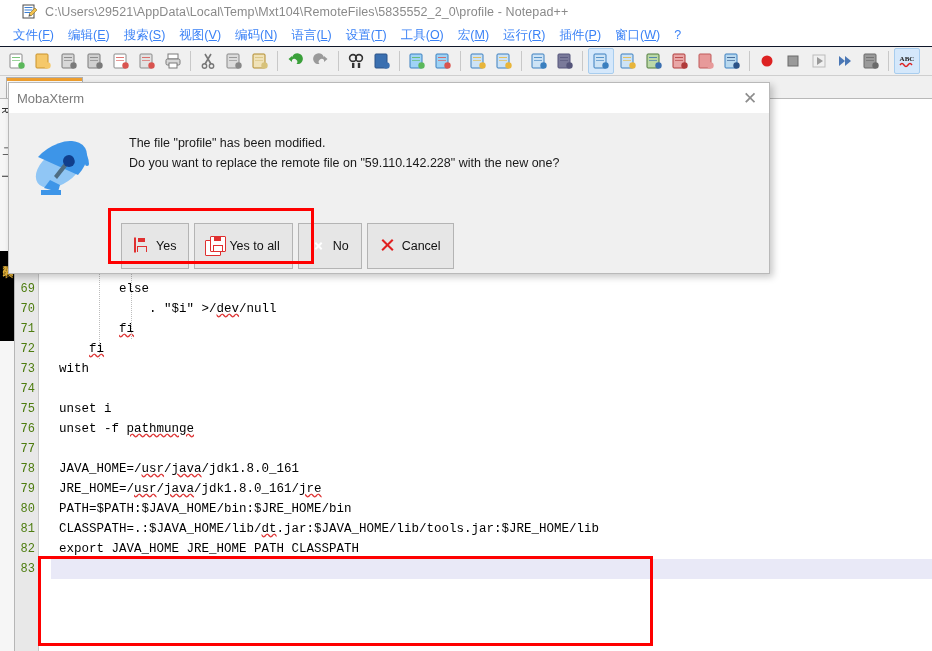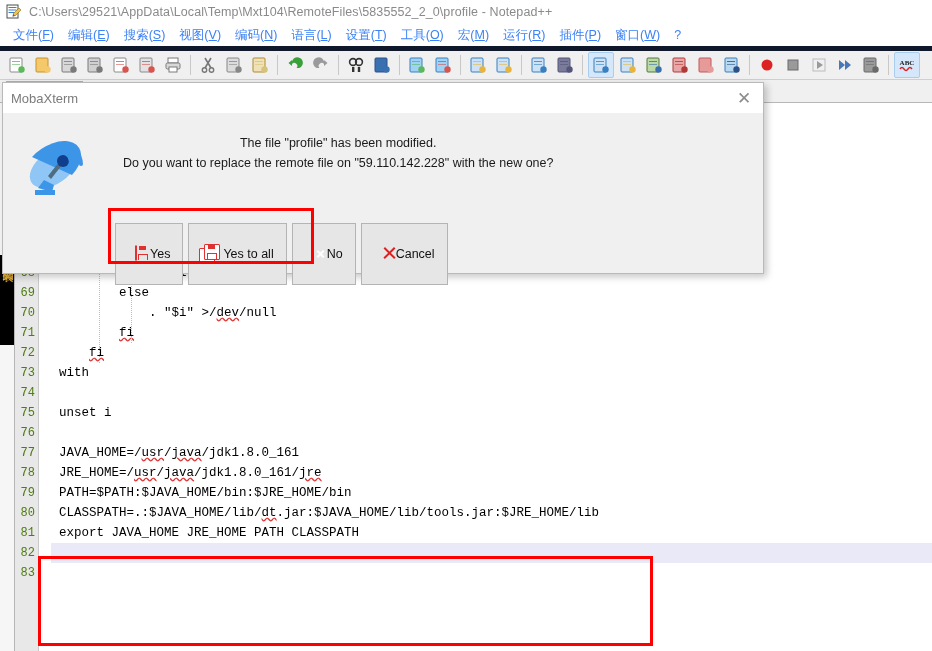--- a/index.html
+++ b/index.html
@@ -8,31 +8,31 @@
     background:#ffffff;
     font-family:"Liberation Sans", sans-serif;
     overflow:hidden;
     position:relative;
     -webkit-font-smoothing:antialiased;
   }
   
   #npp{position:absolute;inset:0;background:#ffffff;display:flex;flex-direction:column;}
 
   
-  .titlebar{height:24px;display:flex;align-items:center;padding:0 6px;background:#ffffff;flex:0 0 auto;}
+  .titlebar{height:24px;display:flex;align-items:center;padding:0 22px;background:#ffffff;flex:0 0 auto;}
   .title-ico{width:16px;height:16px;margin-right:7px;position:relative;flex:0 0 auto;}
   .title-text{font-size:12.5px;color:#8a8a8a;white-space:nowrap;letter-spacing:.1px;}
 
   
   .menubar{height:22px;display:flex;align-items:center;background:#ffffff;padding-left:6px;flex:0 0 auto;}
   .menu-item{font-size:12.5px;color:#3b82f6;padding:2px 7px;white-space:nowrap;cursor:default;}
   .menu-item .mn{text-decoration:underline;}
 
   
-  .toolbar{height:28px;display:flex;align-items:center;background:#f0f0f0;border-top:5px solid #0f172a;border-bottom:1px solid #cfcfcf;padding-left:4px;flex:0 0 auto;}
+  .toolbar{height:28px;display:flex;align-items:center;background:#f0f0f0;border-top:1px solid #0f172a;border-bottom:1px solid #cfcfcf;padding-left:4px;flex:0 0 auto;}
   .tb-btn{width:24px;height:24px;margin:0 1px;display:flex;align-items:center;justify-content:center;border-radius:2px;position:relative;}
   .tb-btn.on{background:#d5e8fb;border:1px solid #a8cdee;}
   .tb-sep{width:1px;height:20px;background:#c8c8c8;margin:0 4px;}
 
   
   .tabbar{height:22px;background:#f0f0f0;border-bottom:1px solid #b8b8b8;display:flex;align-items:flex-end;padding-left:6px;flex:0 0 auto;position:relative;}
   .tab{height:20px;display:flex;align-items:center;gap:4px;padding:0 8px 0 6px;background:#fcfcfc;border:1px solid #b0b0b0;border-bottom:none;font-size:11px;color:#222;position:relative;}
   .tab:before{content:"";position:absolute;left:0;right:0;top:0;height:3px;background:#f0a030;}
 
   
@@ -57,35 +57,35 @@
   .sq{text-decoration:underline;text-decoration-style:wavy;text-decoration-color:#d33;}
 
   
   .guide{position:absolute;width:0;border-left:1px dotted #bdbdbd;}
 
   
   .redbox{position:absolute;border:3px solid #fe0000;box-sizing:border-box;pointer-events:none;}
 
   
   #moba{
-    position:absolute;left:2px;top:82px;width:760px;height:190px;
+    position:absolute;left:8px;top:82px;width:760px;height:190px;
     background:#f0f0f0;border:1px solid #b9b9b9;
     box-shadow:3px 3px 7px rgba(0,0,0,.22);
-    display:flex;flex-direction:column;text-align:center;
+    display:flex;flex-direction:column;
   }
   .moba-title{height:30px;background:#ffffff;display:flex;align-items:center;
               justify-content:space-between;padding:0 6px 0 8px;flex:0 0 auto;}
   .moba-title span.t{font-size:13px;color:#7b7b7b;}
   .moba-close{width:26px;height:24px;display:flex;align-items:center;justify-content:center;
               font-size:17px;color:#8d8d8d;font-family:"Liberation Sans",sans-serif;}
   .moba-body{flex:1 1 auto;display:flex;padding:16px 0 0 0;position:relative;}
   .dishwrap{width:120px;display:flex;align-items:flex-start;justify-content:center;padding-top:6px;flex:0 0 auto;}
   .msg{padding-top:4px;font-size:12.5px;color:#1a1a1a;line-height:20px;}
   .moba-buttons{position:absolute;left:112px;top:140px;display:flex;gap:5px;align-items:center;}
-  .mbtn{height:28px;display:flex;align-items:center;gap:6px;padding:16px 12px;
+  .mbtn{height:28px;display:flex;align-items:center;gap:6px;padding:8px 12px;
         background:#e6e6e6;border:1px solid #b4b4b4;font-size:12.5px;color:#111;cursor:pointer;}
   .mbtn .glyph{width:16px;height:16px;display:inline-block;position:relative;flex:0 0 auto;}
 
   
   .floppy{width:14px;height:14px;background:#ffffff;border:1.6px solid #e03030;border-radius:1px;position:relative;}
   .floppy:before{content:"";position:absolute;left:2.5px;top:-0.5px;width:7px;height:4px;background:#e03030;}
   .floppy:after{content:"";position:absolute;left:2px;bottom:0px;width:8px;height:5px;border:1.4px solid #e03030;border-bottom:none;}
   .floppy2{position:absolute;left:3px;top:-2px;}
   .floppy-back{position:absolute;left:-2px;top:2px;width:14px;height:14px;border:1.6px solid #e03030;background:#fff;border-radius:1px;}
   .pencil{position:absolute;right:-2px;bottom:-2px;width:7px;height:7px;background:#f3a81e;transform:rotate(45deg);}
@@ -455,20 +455,21 @@
         <div class="ln">    if [ -r "$i" ]; then</div>
         <div class="ln">        if [ "${-#*i}" != "$-" ]; then</div>
         <div class="ln">            . "$i"</div>
         <div class="ln">        else</div>
         <div class="ln">            . "$i" &gt;/<span class="sq">dev</span>/null</div>
         <div class="ln">        <span class="sq">fi</span></div>
         <div class="ln">    <span class="sq">fi</span></div>
         <div class="ln">with</div>
         <div class="ln"></div>
         <div class="ln">unset i</div>
+        <div class="ln">unset -f <span class="sq">pathmunge</span></div>
         <div class="ln"></div>
         <div class="ln">JAVA_HOME=/<span class="sq">usr</span>/<span class="sq">java</span>/jdk1.8.0_161</div>
         <div class="ln">JRE_HOME=/<span class="sq">usr</span>/<span class="sq">java</span>/jdk1.8.0_161/<span class="sq">jre</span></div>
         <div class="ln">PATH=$PATH:$JAVA_HOME/bin:$JRE_HOME/bin</div>
         <div class="ln">CLASSPATH=.:$JAVA_HOME/lib/<span class="sq">dt</span>.jar:$JAVA_HOME/lib/tools.jar:$JRE_HOME/lib</div>
         <div class="ln">export JAVA_HOME JRE_HOME PATH CLASSPATH</div>
         <div class="ln cur"></div>
       </div>
 
   </div>

